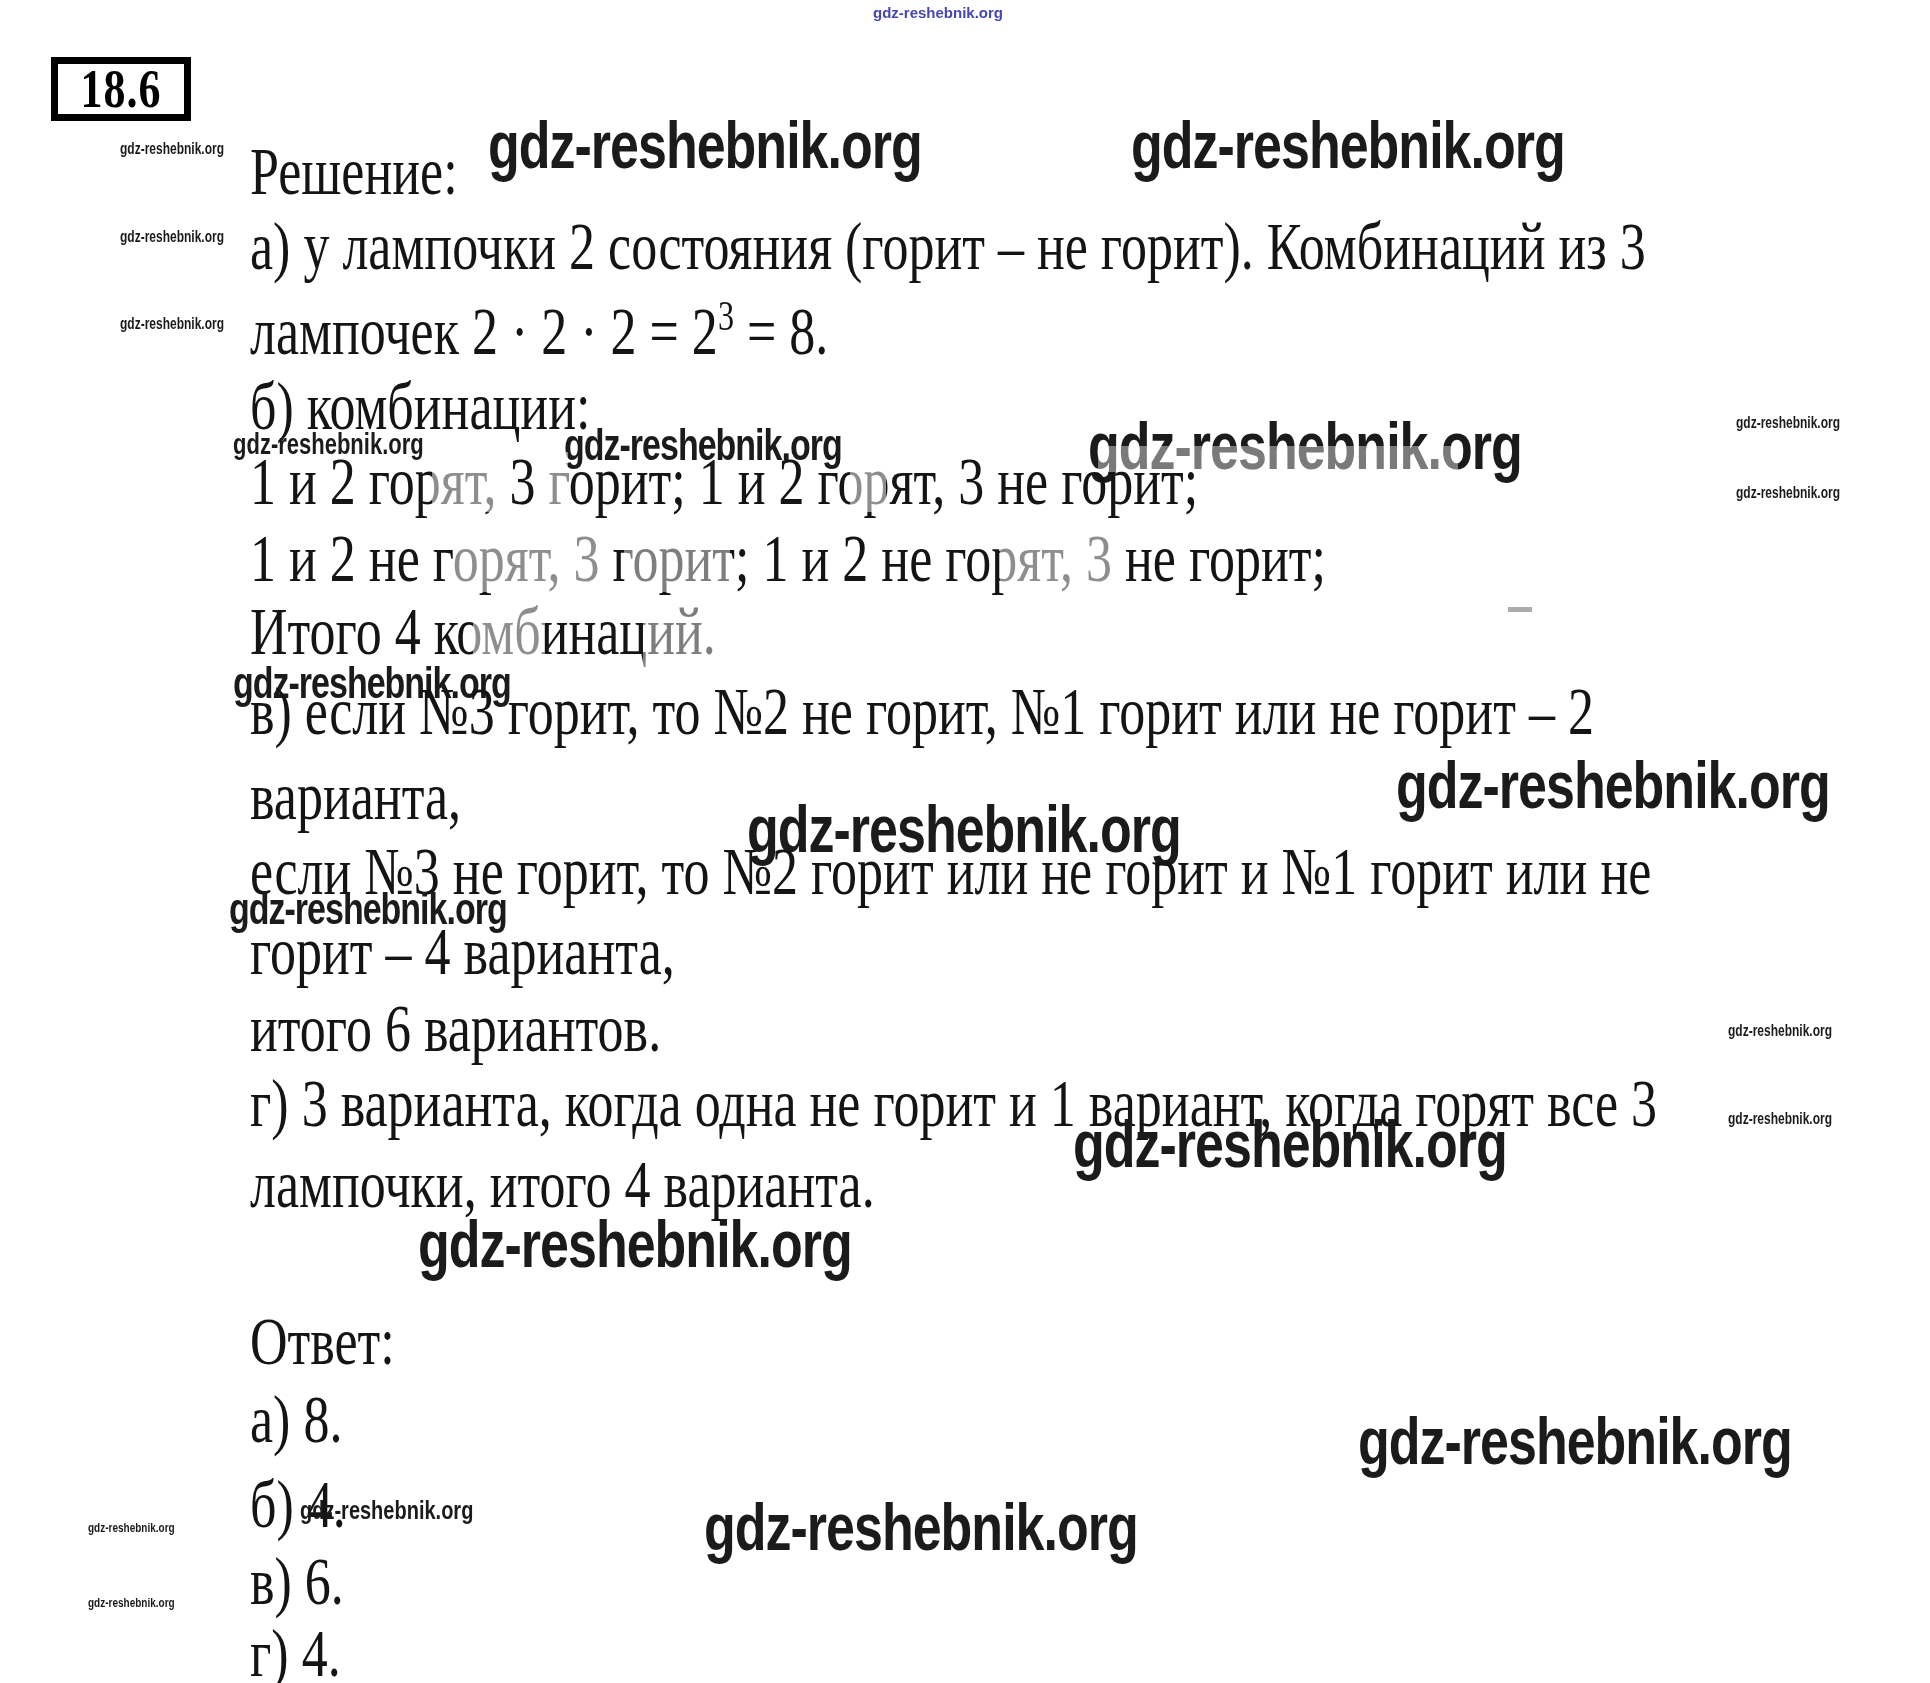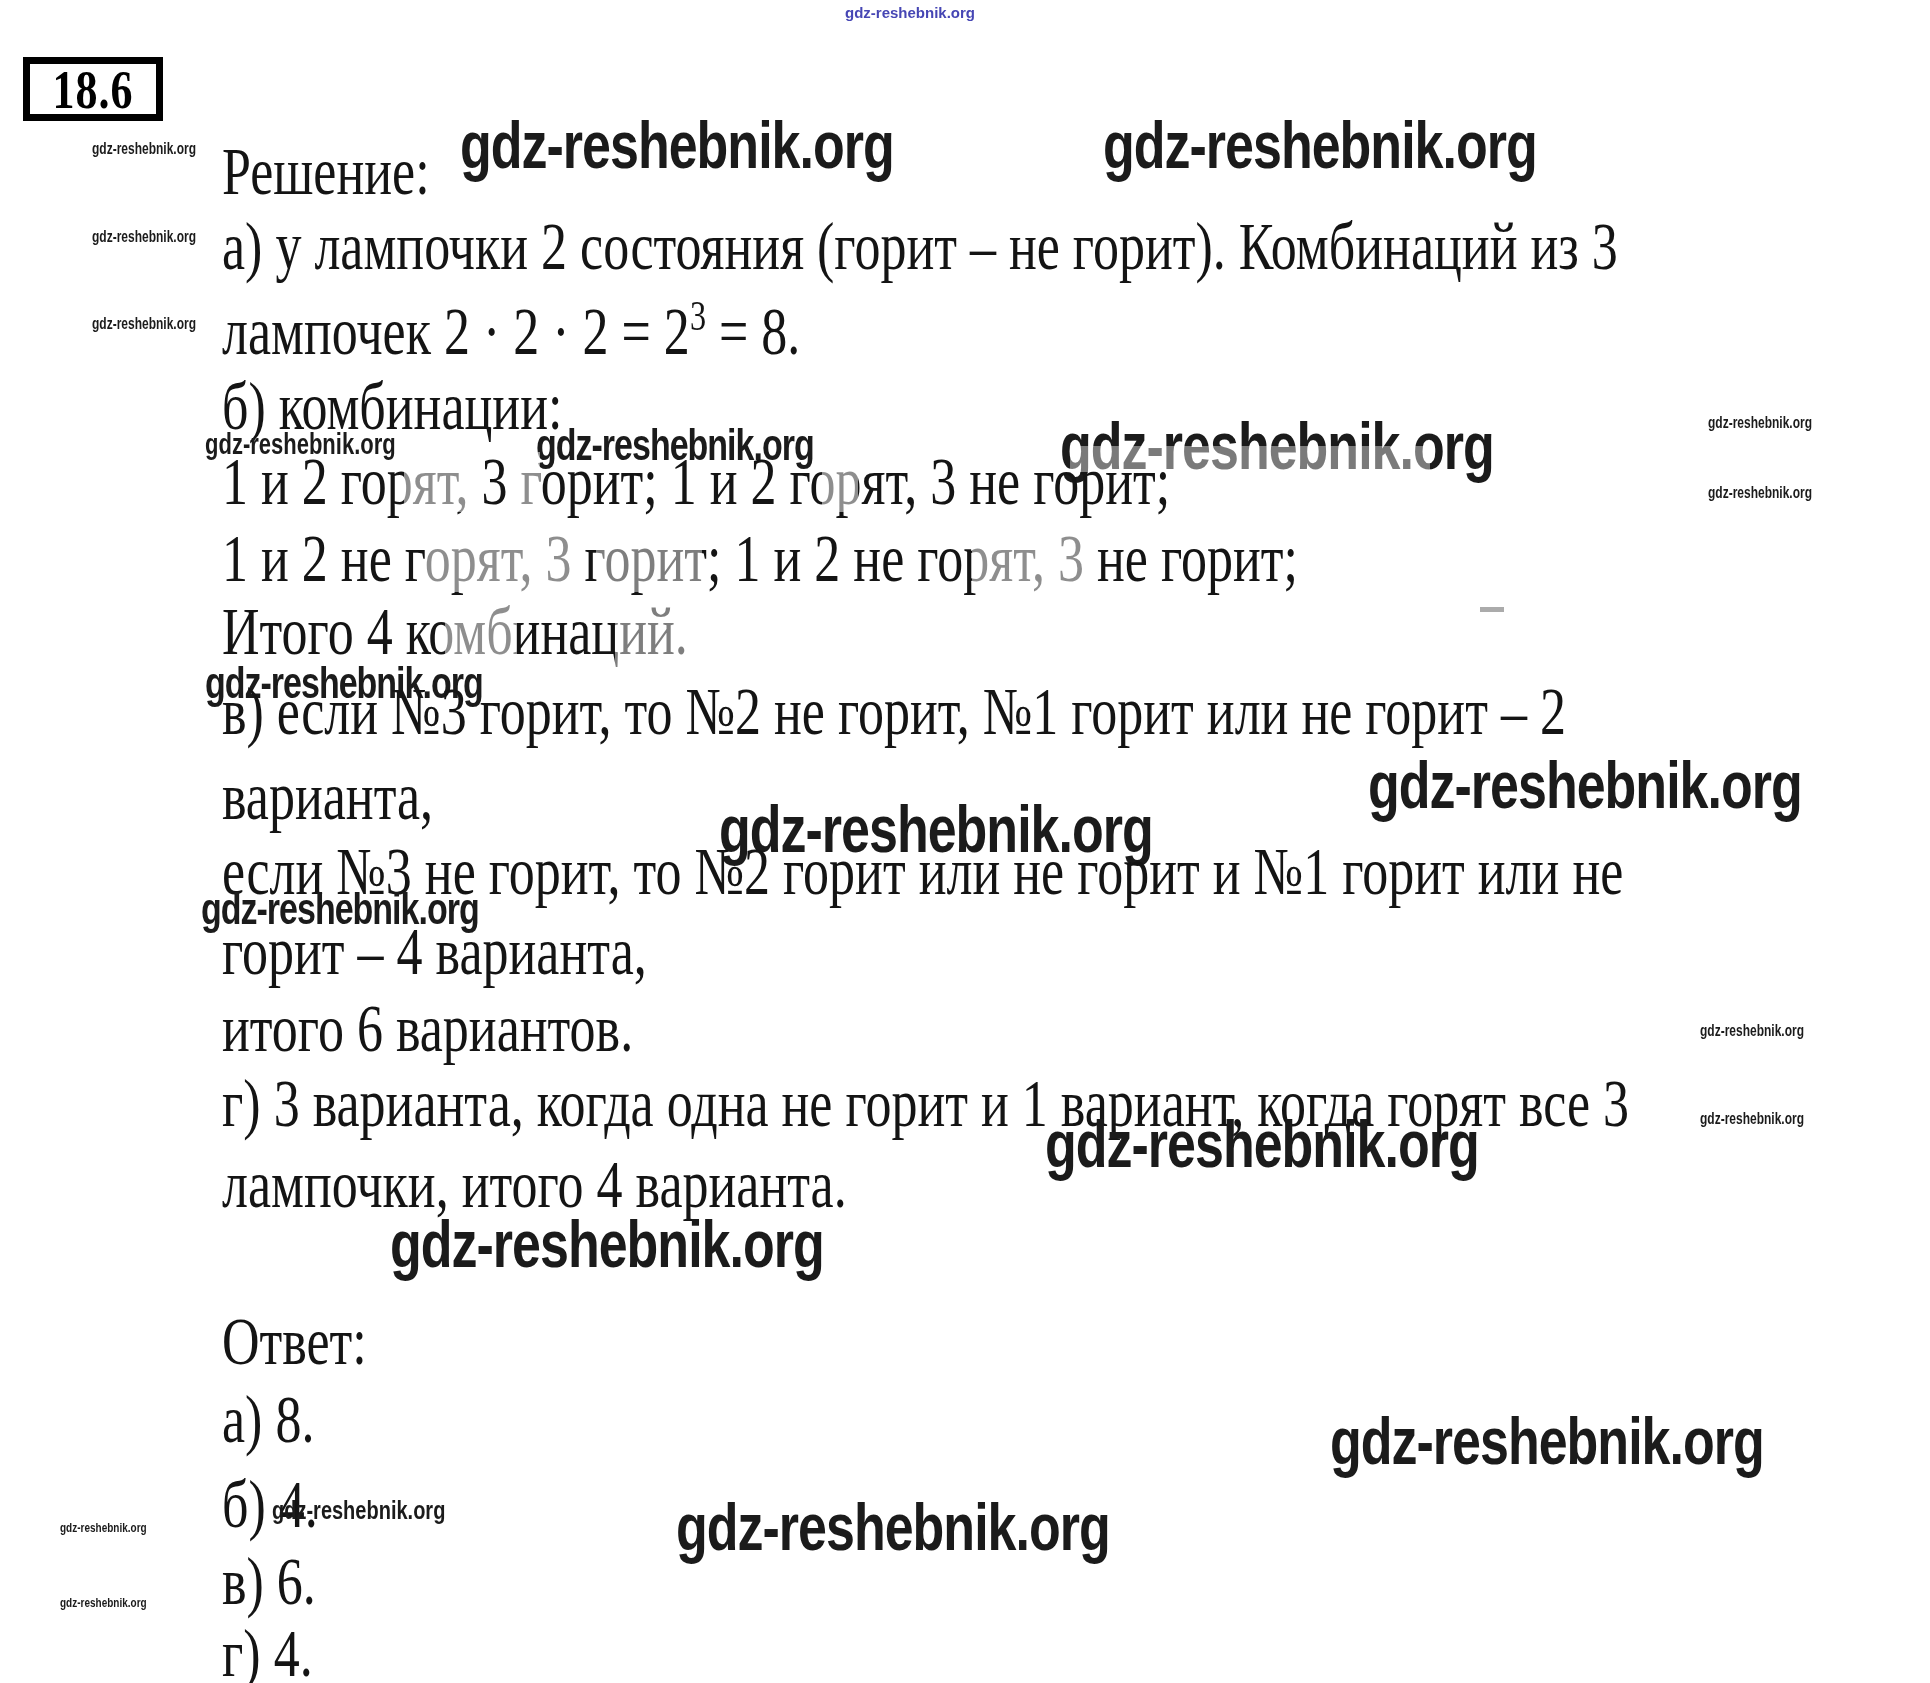--- a/index.html
+++ b/index.html
@@ -7,31 +7,32 @@
     padding: 0;
     background: #ffffff;
   }
   .page {
     position: relative;
     width: 1828px;
     height: 1683px;
     background: #ffffff;
     overflow: hidden;
     font-family: "Liberation Serif", serif;
+    margin-left: 28px;
   }
   
   .problem-box {
     position: absolute;
     left: 23px;
     top: 57px;
     width: 126px;
     height: 50px;
     border: 7px solid #000000;
     display: flex;
-    align-items: center;
+    align-items: flex-end;
     justify-content: center;
   }
   .problem-box span {
     font-family: "Liberation Serif", serif;
     font-weight: 700;
     font-size: 44px;
     letter-spacing: 1px;
     color: #000000;
     transform: scaleY(1.25);
   }

